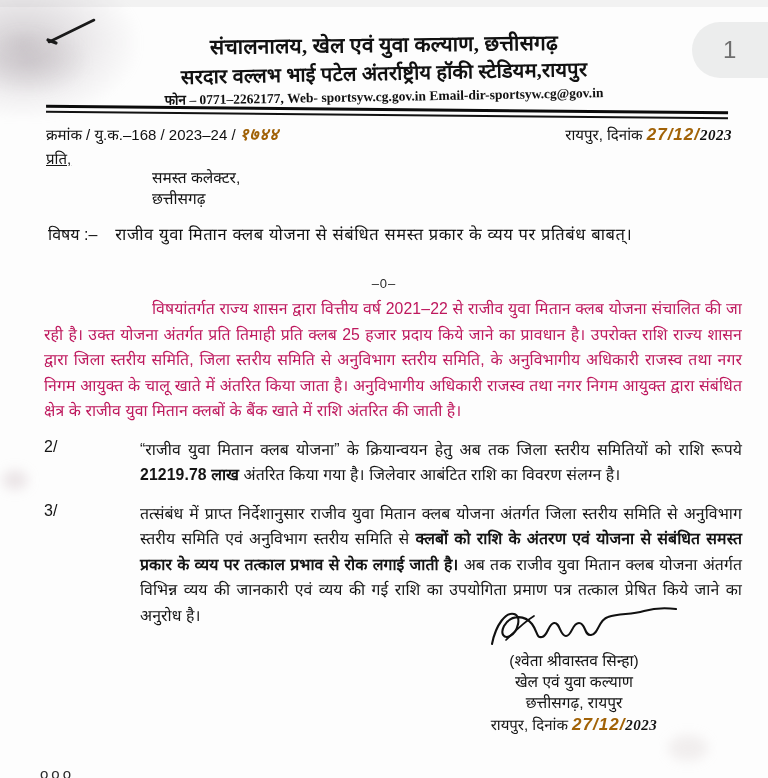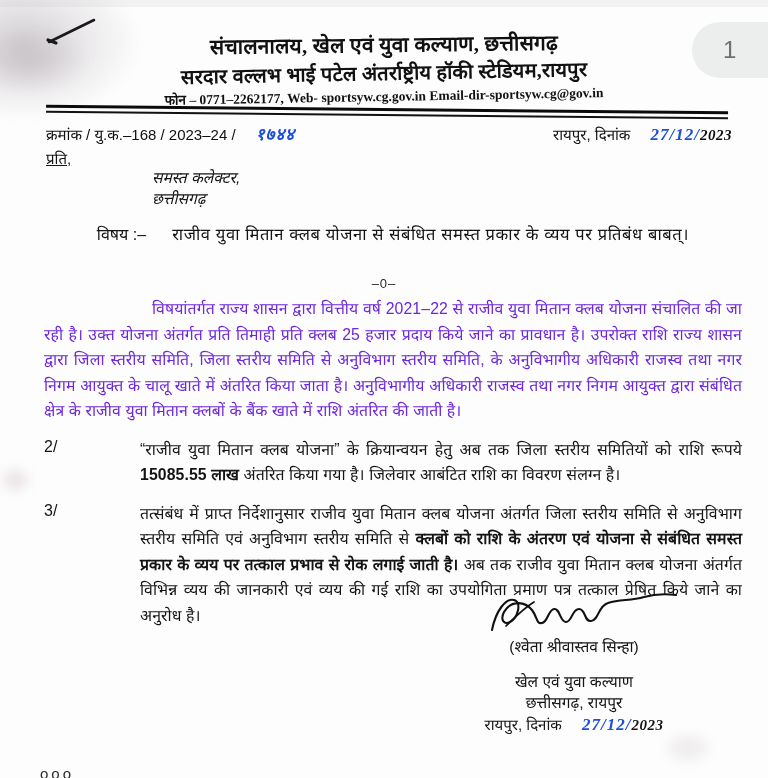--- a/index.html
+++ b/index.html
@@ -143,27 +143,26 @@
     justify-content: space-between;
     align-items: baseline;
   }
   .ref-no, .date-block {
     font-family: "Liberation Sans", sans-serif;
     font-size: 15px;
     color: #101010;
     white-space: nowrap;
   }
   .hand {
-    font-family: Liberation Serif, serif;
+    font-family: Liberation Sans, sans-serif;
     font-style: italic;
     font-weight: 700;
     font-size: 17px;
     letter-spacing: 1px;
-    color: #1d4ed8;
-    margin-left: 16px;
+    color: #a16207;
   }
   .hand-sm {
     font-family: "Liberation Serif", serif;
     font-style: italic;
     font-weight: 700;
     font-size: 15px;
     letter-spacing: 0.5px;
   }
 
   
@@ -171,44 +170,41 @@
     position: absolute;
     top: 148px; left: 46px;
     font-size: 15px;
     text-decoration: underline;
   }
   .to-block {
     position: absolute;
     top: 167px; left: 152px;
     font-size: 15.5px;
     line-height: 21px;
-    font-style: italic;
   }
 
   
   .subject {
     position: absolute;
     top: 222px; left: 48px; right: 30px;
     display: flex;
     gap: 18px;
     align-items: flex-start;
-    justify-content: center;
   }
   .subject-label {
     font-size: 16px;
     white-space: nowrap;
     padding-top: 1px;
   }
   .subject-text {
     font-size: 16.5px;
     line-height: 25px;
     text-align: justify;
     letter-spacing: 0.6px;
     max-width: 575px;
-    margin-left: 8px;
   }
 
   
   .sep {
     position: absolute;
     top: 276px; left: 0; right: 0;
     text-align: center;
     font-size: 13px;
     color: #2a2a2a;
     letter-spacing: 1px;
@@ -219,21 +215,21 @@
     position: absolute;
     top: 296px;
     left: 44px;
     right: 26px;
   }
   .para {
     font-size: 15.8px;
     line-height: 25.5px;
     text-align: justify;
     text-justify: inter-word;
-    color: #6d28d9;
+    color: #be185d;
     letter-spacing: 0.1px;
   }
   .para.indent { text-indent: 108px; }
 
   .num-para {
     display: flex;
     gap: 0;
     align-items: flex-start;
     margin-top: 13px;
   }
@@ -263,21 +259,21 @@
     line-height: 21px;
     font-size: 15.5px;
   }
   .signature {
     height: 40px;
     position: relative;
     margin-bottom: 2px;
   }
   .sign-name { font-size: 15.5px; }
   .sign-desig { font-size: 15px; }
-  .sign-dept { font-size: 15.5px; margin-top: 14px; }
+  .sign-dept { font-size: 15.5px; }
   .sign-place { font-size: 15.5px; }
   .sign-date {
     font-size: 15px;
     margin-top: 1px;
     white-space: nowrap;
   }
 
   
   .footer-ref {
     position: absolute;
@@ -359,21 +355,21 @@
 
   <div class="sep">–0–</div>
 
   <div class="body-wrap">
 
     <div class="para indent">विषयांतर्गत राज्य शासन द्वारा वित्तीय वर्ष 2021–22 से राजीव युवा मितान क्लब योजना संचालित की जा रही है। उक्त योजना अंतर्गत प्रति तिमाही प्रति क्लब 25 हजार प्रदाय किये जाने का प्रावधान है। उपरोक्त राशि राज्य शासन द्वारा जिला स्तरीय समिति, जिला स्तरीय समिति से अनुविभाग स्तरीय समिति, के अनुविभागीय अधिकारी राजस्व तथा नगर निगम आयुक्त के चालू खाते में अंतरित किया जाता है। अनुविभागीय अधिकारी राजस्व तथा नगर निगम आयुक्त द्वारा संबंधित क्षेत्र के राजीव युवा मितान क्लबों के बैंक खाते में राशि अंतरित की जाती है।</div>
 
     <div class="num-para">
       <div class="num-marker">2/</div>
       <div class="num-body">
-        <span>“राजीव युवा मितान क्लब योजना” के क्रियान्वयन हेतु अब तक जिला स्तरीय समितियों को राशि रूपये </span><span class="bold">15085.55 लाख</span><span>  अंतरित किया गया है। जिलेवार आबंटित राशि का विवरण संलग्न है।</span>
+        <span>“राजीव युवा मितान क्लब योजना” के क्रियान्वयन हेतु अब तक जिला स्तरीय समितियों को राशि रूपये </span><span class="bold">21219.78 लाख</span><span>  अंतरित किया गया है। जिलेवार आबंटित राशि का विवरण संलग्न है।</span>
       </div>
     </div>
 
     <div class="num-para">
       <div class="num-marker">3/</div>
       <div class="num-body">
         <span>तत्संबंध में प्राप्त निर्देशानुसार राजीव युवा मितान क्लब योजना अंतर्गत जिला स्तरीय समिति से अनुविभाग स्तरीय समिति एवं अनुविभाग स्तरीय समिति से </span><span class="bold">क्लबों को राशि के अंतरण एवं योजना से संबंधित समस्त प्रकार के व्यय पर तत्काल प्रभाव से रोक लगाई जाती है।</span><span> अब तक राजीव युवा मितान क्लब योजना अंतर्गत विभिन्न व्यय की जानकारी एवं व्यय की गई राशि का उपयोगिता प्रमाण पत्र तत्काल प्रेषित किये जाने का अनुरोध है।</span>
       </div>
     </div>
 

